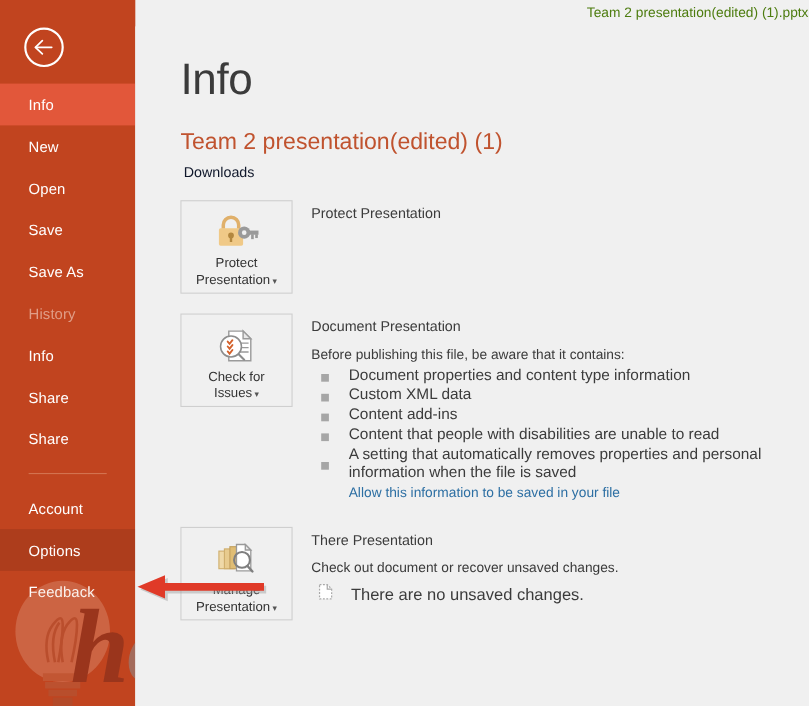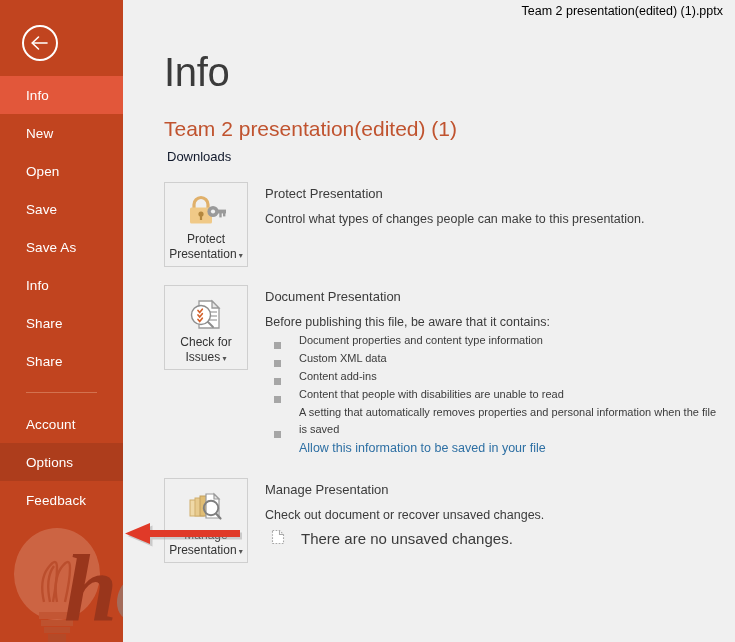--- a/index.html
+++ b/index.html
@@ -14,22 +14,22 @@
     width: 735px; height: 642px;
     background: #f0f0f0;
   }
 
   
   .titlebar {
     position: absolute; left: 123px; top: 0; right: 0; height: 24px;
     background: #f0f0f0;
   }
   .titlebar-text {
-    position: absolute; right: 12px; top: 4px;
-    font-size: 12.5px; color: #000000;
+    position: absolute; right: 0px; top: 4px;
+    font-size: 12.5px; color: #4d7c0f;
     white-space: nowrap;
   }
 
   
   .sidebar {
     position: absolute; left: 0; top: 0;
     width: 123px; height: 642px;
     background: #c1441f;
     overflow: hidden;
   }
@@ -111,21 +111,21 @@
   }
 
   
   .section {
     position: relative;
     margin-top: 18px;
     display: flex;
     align-items: flex-start;
   }
   .big-btn {
-    width: 84px; height: 85px;
+    width: 102px; height: 85px;
     border: 1px solid #cfcfcf;
     background: #f0f0f0;
     display: flex; flex-direction: column;
     align-items: center; justify-content: flex-start;
     padding-top: 11px;
     cursor: pointer;
     flex: 0 0 auto;
   }
   .big-btn-icon { height: 34px; display: flex; align-items: center; justify-content: center; }
   .big-btn-label {
@@ -146,22 +146,22 @@
   }
   .section-desc {
     font-size: 12.5px;
     color: #3b3b3b;
     line-height: 18px;
   }
 
   .bullet-list { margin-top: 1px; }
   .bullet-row {
     display: flex;
-    align-items: flex-end;
-    font-size: 11px;
+    align-items: center;
+    font-size: 14px;
     color: #3b3b3b;
     line-height: 17px;
     margin-top: 1px;
   }
   .bullet-sq {
     flex: 0 0 auto;
     width: 7px; height: 7px;
     background: #a6a6a6;
     margin: 5px 18px 0 9px;
   }
@@ -217,20 +217,23 @@
         <span>New</span>
       </div>
       <div class="nav-item">
         <span>Open</span>
       </div>
       <div class="nav-item">
         <span>Save</span>
       </div>
       <div class="nav-item">
         <span>Save As</span>
+      </div>
+      <div class="nav-item disabled">
+        <span>History</span>
       </div>
       <div class="nav-item">
         <span>Info</span>
       </div>
       <div class="nav-item">
         <span>Share</span>
       </div>
       <div class="nav-item">
         <span>Share</span>
       </div>
@@ -290,21 +293,20 @@
             <circle cx="27" cy="16.5" r="2.1" fill="#f0f0f0"></circle>
           </svg>
         </div>
         <div class="big-btn-label">
           <span>Protect</span><br>
           <span>Presentation</span><span class="caret"> ▾</span>
         </div>
       </div>
       <div class="section-body">
         <div class="section-title">Protect Presentation</div>
-        <div class="section-desc">Control what types of changes people can make to this presentation.</div>
       </div>
     </div>
 
     <div class="section">
       <div class="big-btn">
         <div class="big-btn-icon">
           <svg width="36" height="32" viewBox="0 0 36 32">
             <path d="M11 3 h13 l7 7 v20 h-20 z" fill="#ffffff" stroke="#9a9a9a" stroke-width="1.3"></path>
             <path d="M24 3 v7 h7 z" fill="#e8e8e8" stroke="#9a9a9a" stroke-width="1.3"></path>
             <g stroke="#9a9a9a" stroke-width="1.2">
@@ -367,21 +369,21 @@
             <circle cx="24" cy="17" r="7.2" fill="none" stroke="#7f7f7f" stroke-width="1.9"></circle>
             <line x1="29" y1="22.5" x2="33.5" y2="27.5" stroke="#7f7f7f" stroke-width="2.2" stroke-linecap="round"></line>
           </svg>
         </div>
         <div class="big-btn-label">
           <span>Manage</span><br>
           <span>Presentation</span><span class="caret"> ▾</span>
         </div>
       </div>
       <div class="section-body">
-        <div class="section-title">Manage Presentation</div>
+        <div class="section-title">There Presentation</div>
         <div class="section-desc">Check out document or recover unsaved changes.</div>
         <div class="status-row">
           <span class="status-icon">
             <svg width="14" height="16" viewBox="0 0 14 16">
               <path d="M1.5 1.5 h7 l4 4 v9 h-11 z" fill="#ffffff" stroke="#a8a8a8" stroke-width="1.1" stroke-dasharray="1.7 1.4"></path>
               <path d="M8.5 1.5 v4 h4" fill="none" stroke="#a8a8a8" stroke-width="1.1"></path>
             </svg>
           </span>
           <span>There are no unsaved changes.</span>
         </div>

